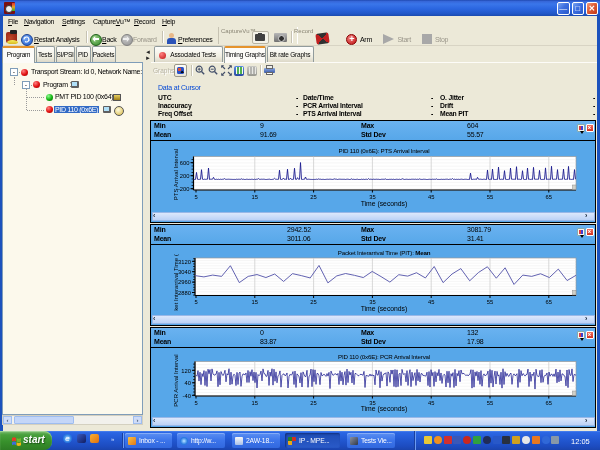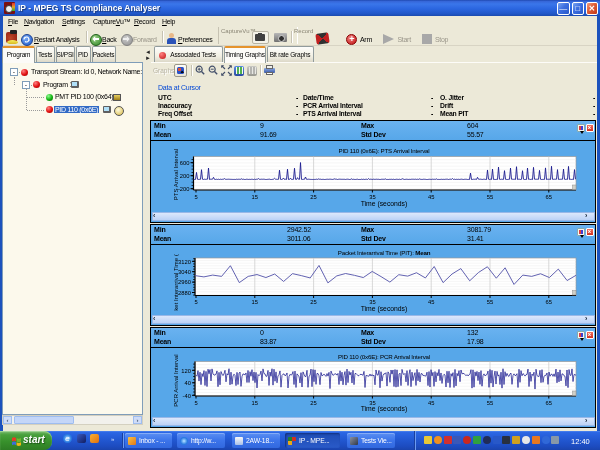--- a/index.html
+++ b/index.html
@@ -75,21 +75,20 @@
 
 <div class="abs" style="left:0;top:16px;width:3px;height:415px;background:#1c52bd"></div>
 <div class="abs" style="left:597px;top:16px;width:3px;height:415px;background:#1c52bd"></div>
 <div class="abs" style="left:3px;top:416px;width:594px;height:15px;background:#ece9d8"></div>
 
 <div id="title"></div>
 <div id="ticon">
       <i></i>
       <u></u>
     </div>
-<div id="ttxt">IP - MPEG TS Compliance Analyser</div>
 <div class="wbtn" style="left:557px">—</div>
 <div class="wbtn" style="left:571.5px">□</div>
 <div class="wbtn" id="bclose" style="left:585.5px">✕</div>
 
 <div id="menu">
 <span style="left:5px"><u>F</u>ile</span>
 <span style="left:21px"><u>N</u>avigation</span>
 <span style="left:59px"><u>S</u>ettings</span>
 <span style="left:90px">Capture<u>V</u>u™</span>
 <span style="left:131px"><u>R</u>ecord</span>
@@ -510,13 +509,13 @@
 <div class="tric" style="left:463.20000000000005px;background:#c82820;border-radius:50%"></div>
 <div class="tric" style="left:473.00000000000006px;background:#30a040;border-radius:1px"></div>
 <div class="tric" style="left:482.80000000000007px;background:#202c58;border-radius:50%"></div>
 <div class="tric" style="left:492.6000000000001px;background:#2858c8;border-radius:1px"></div>
 <div class="tric" style="left:502.4000000000001px;background:#283040;border-radius:1px"></div>
 <div class="tric" style="left:512.2px;background:#d0a020;border-radius:1px"></div>
 <div class="tric" style="left:522.0px;background:#e8e8e8;border-radius:50%"></div>
 <div class="tric" style="left:531.8px;background:#e87820;border-radius:1px"></div>
 <div class="tric" style="left:541.5999999999999px;background:#3068d8;border-radius:50%"></div>
 <div class="tric" style="left:551.3999999999999px;background:#8898a8;border-radius:1px"></div>
-<div id="clock">12:40</div>
+<div id="clock">12:05</div>
 </div>
 </body></html>

